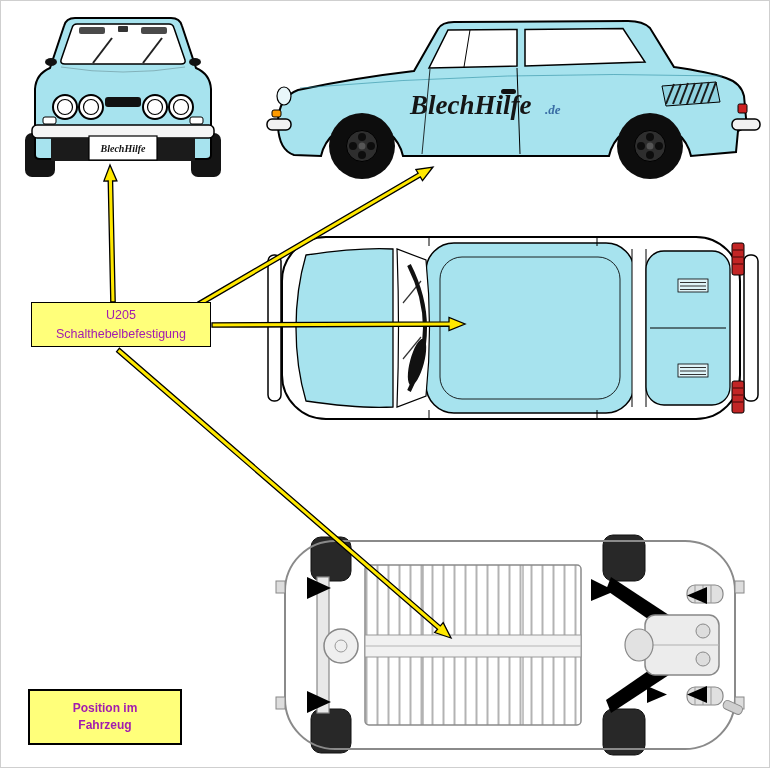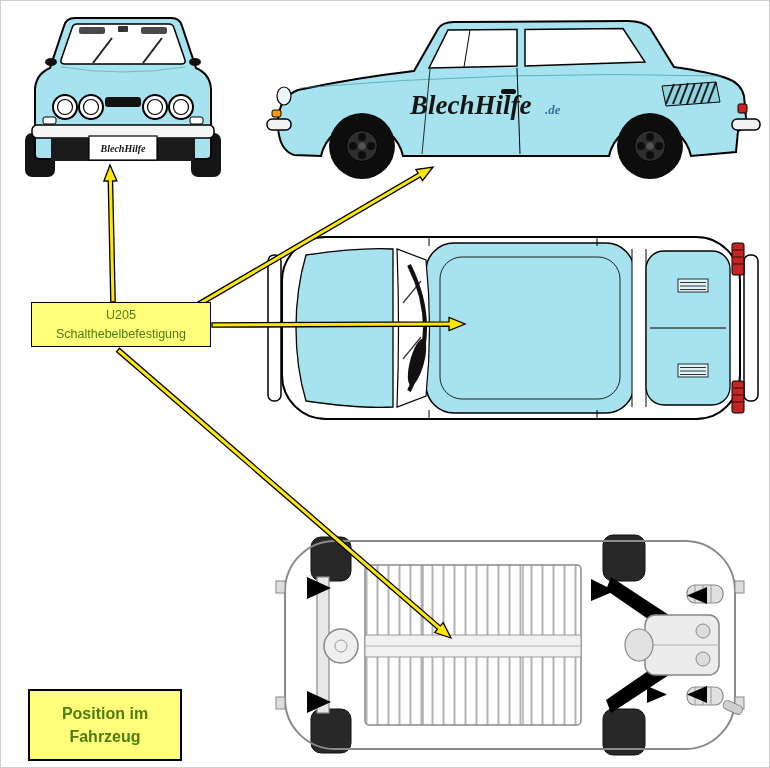--- a/index.html
+++ b/index.html
@@ -10,24 +10,24 @@
   }
   .view{position:absolute;}
   #front-view{left:8px;top:6px;z-index:1;}
   #side-view{left:263px;top:5px;z-index:1;}
   #top-view{left:265px;top:228px;z-index:1;}
   #underside-view{left:272px;top:530px;z-index:1;}
   #arrows{position:absolute;left:0;top:0;z-index:5;pointer-events:none;}
   .ybox{
     position:absolute;background:#ffff7a;border:1.6px solid #000;
     display:flex;flex-direction:column;align-items:center;justify-content:center;
-    text-align:center;z-index:6;color:#4d7c0f;box-sizing:border-box;
+    text-align:center;z-index:6;color:#a21caf;box-sizing:border-box;
   }
   #part-label{left:30px;top:301px;width:180px;height:45px;font-size:12.5px;line-height:1.45;}
-  #caption{left:27px;top:688px;width:154px;height:72px;font-weight:bold;font-size:16px;line-height:1.45;border-width:2px;text-align:right;}
+  #caption{left:27px;top:688px;width:154px;height:56px;font-weight:bold;font-size:12px;line-height:1.45;border-width:2px;text-align:right;}
 </style>
 </head>
 <body>
 
 <div id="canvas">
 
   <svg id="front-view" class="view" width="228" height="178" viewBox="0 0 228 178">
     <g>
       <rect x="16" y="126" width="30" height="44" rx="7" fill="#141414"></rect>
       <rect x="182" y="126" width="30" height="44" rx="7" fill="#141414"></rect>

